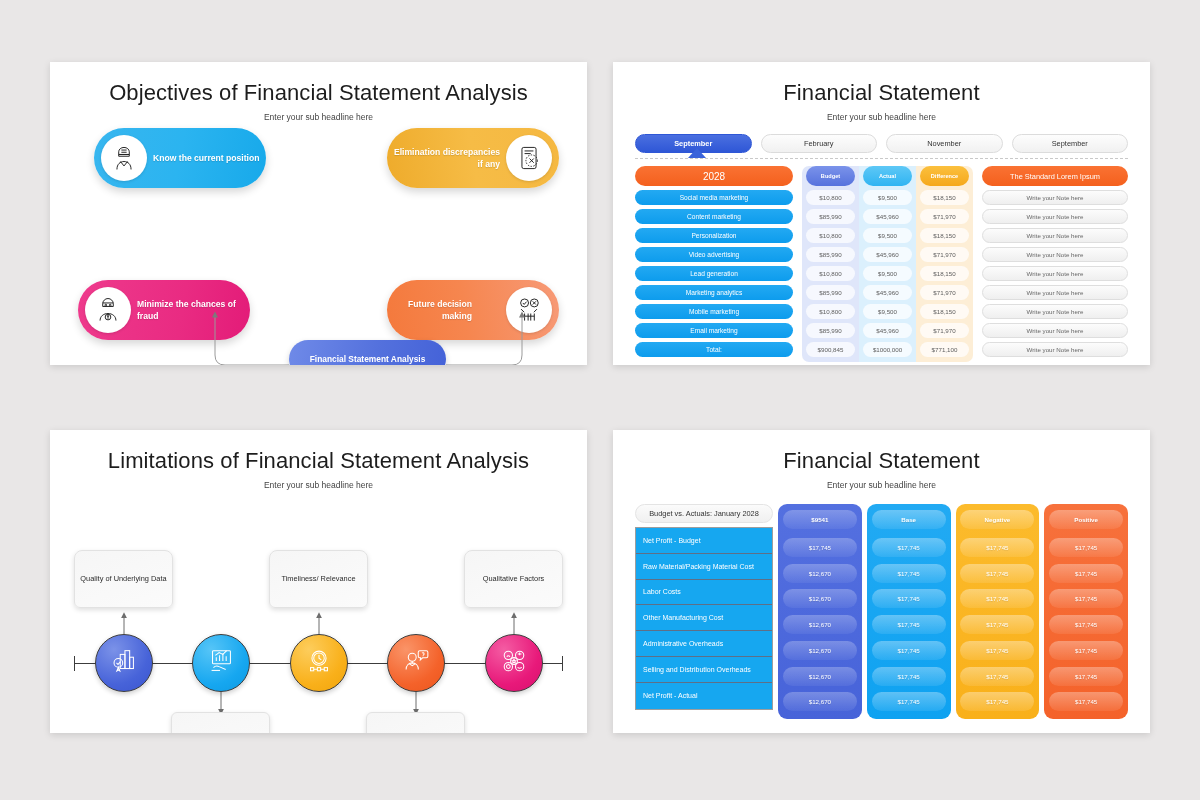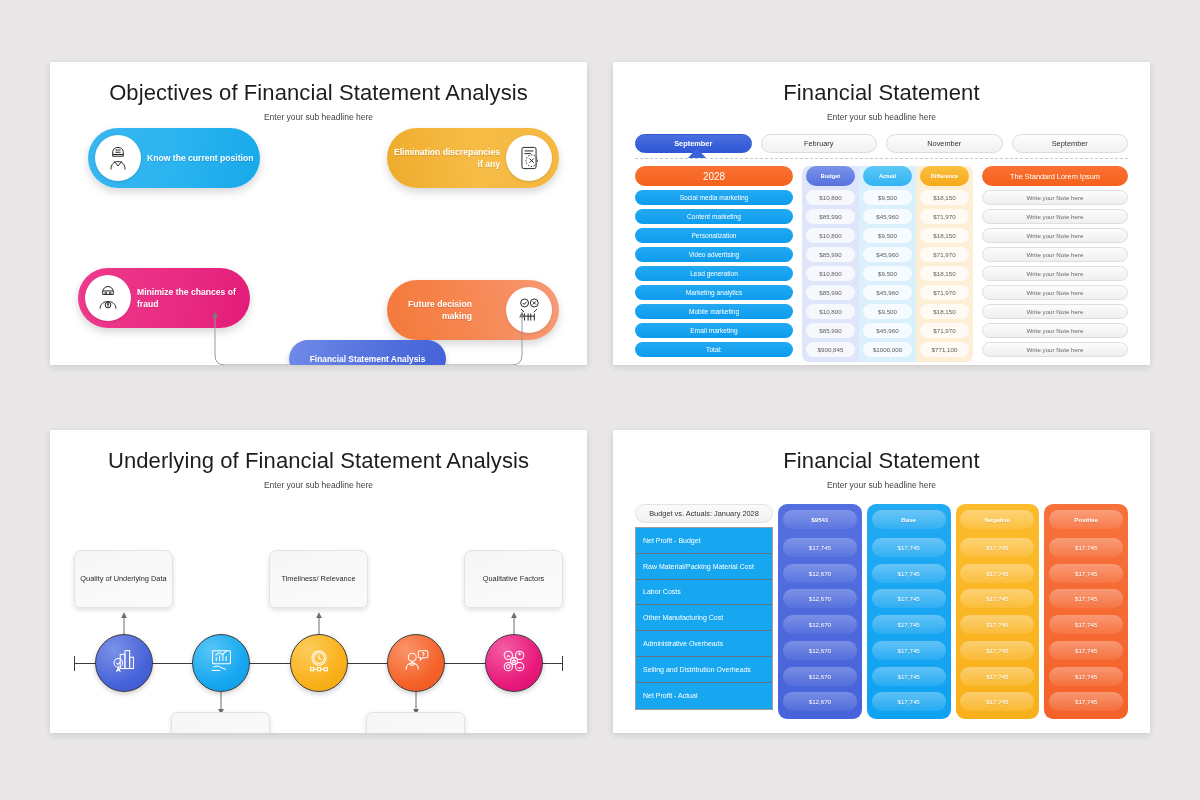--- a/index.html
+++ b/index.html
@@ -59,25 +59,25 @@
     display: flex; align-items: center; justify-content: center;
     box-shadow: 0 1px 3px rgba(0,0,0,0.13);
   }
   .pill.left .ic  { margin-left: 7px; }
   .pill.right .ic { margin-right: 7px; order: 2; }
   .pill::after {
     content: ""; position: absolute; left: 30px; right: 6px;
     bottom: -7px; height: 22px; border-radius: 0 0 30px 30px;
     background: inherit; filter: brightness(.86); z-index: -1;
   }
-  #p-know { left: 38px;  top: 6px;
+  #p-know { left: 44px;  top: 6px;
     background: linear-gradient(100deg,#38b6ef 0%,#2bb4f0 50%,#17a9ea 100%); }
   #p-elim { left: 337px; top: 6px;
     background: linear-gradient(260deg,#f5b841 0%,#f6bc46 50%,#eeab2b 100%); }
-  #p-fraud{ left: 28px;  top: 146px;
+  #p-fraud{ left: 28px;  top: 158px;
     background: linear-gradient(100deg,#ee3a8c 0%,#e92b82 60%,#e31b78 100%); }
   #p-future{left: 337px; top: 158px;
     background: linear-gradient(260deg,#f79a77 0%,#f6864f 55%,#f4793c 100%); gap: 28px; }
 
   #p-center {
     position: absolute; left: 239px; top: 218px;
     width: 157px; height: 38px; border-radius: 20px;
     background: linear-gradient(100deg,#6f8ae8 0%,#5471dd 55%,#4462d8 100%);
     color: #fff; display: flex; align-items: center; justify-content: center;
     font-size: 8.4px; font-weight: bold;
@@ -377,21 +377,21 @@
           <div class="note">Write your Note here</div>
           <div class="note">Write your Note here</div>
           <div class="note">Write your Note here</div>
           <div class="note">Write your Note here</div>
         </div>
       </div>
     </div>
   </div>
 
   <div class="slide" id="slide-3">
-    <div class="s-title">Underlying of Financial Statement Analysis</div>
+    <div class="s-title">Limitations of Financial Statement Analysis</div>
     <div class="s-sub">Enter your sub headline here</div>
 
     <div class="s3-body">
       <div class="tl-line"></div>
       <div class="tl-cap" style="left:24px"></div>
       <div class="tl-cap" style="left:512px"></div>
 
       <svg class="s3-arrows" viewBox="0 0 537 303">
         <defs>
           <marker id="ah2" markerWidth="7" markerHeight="7" refX="3.2" refY="3" orient="auto">

